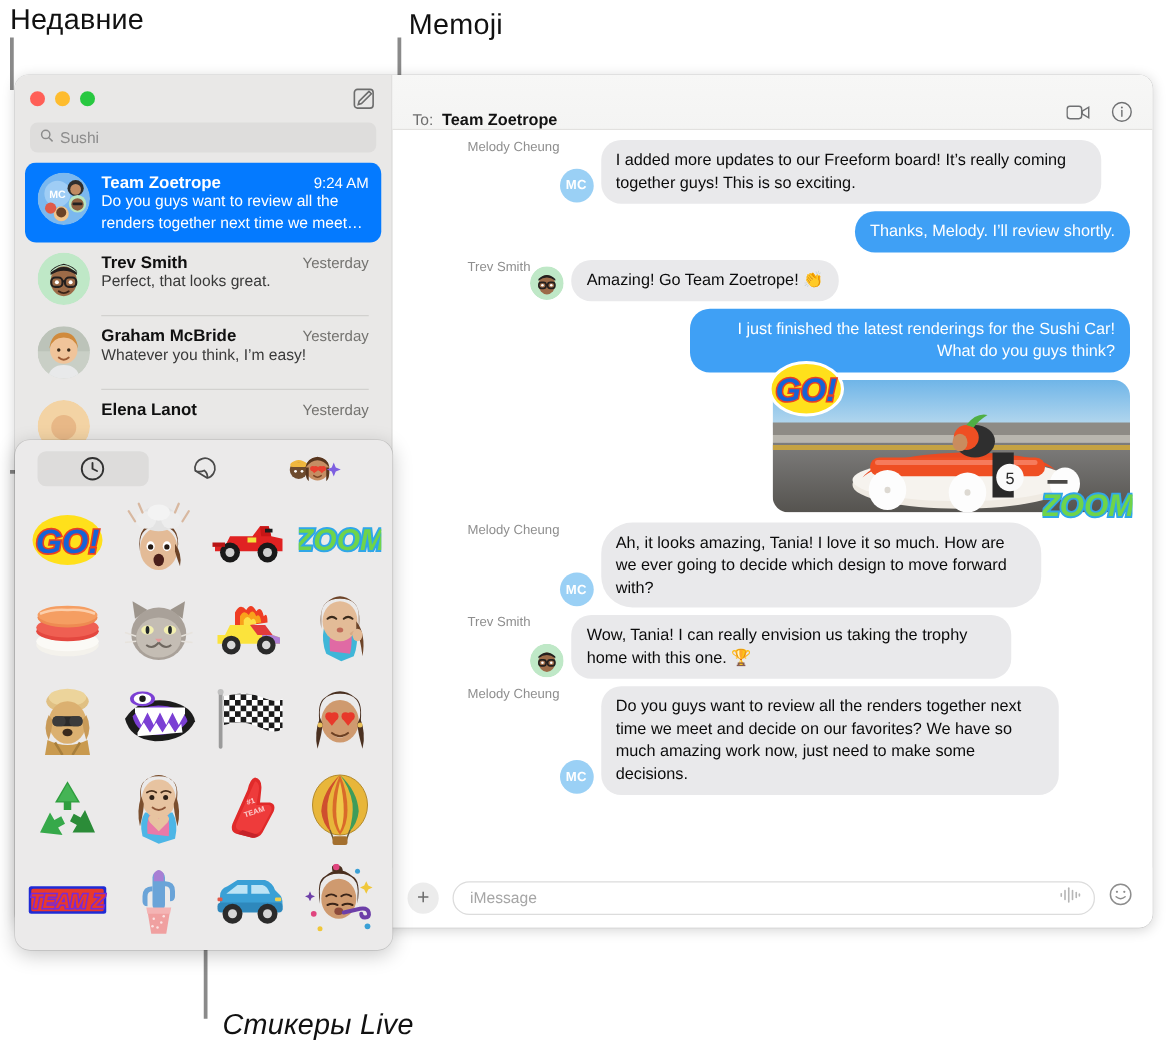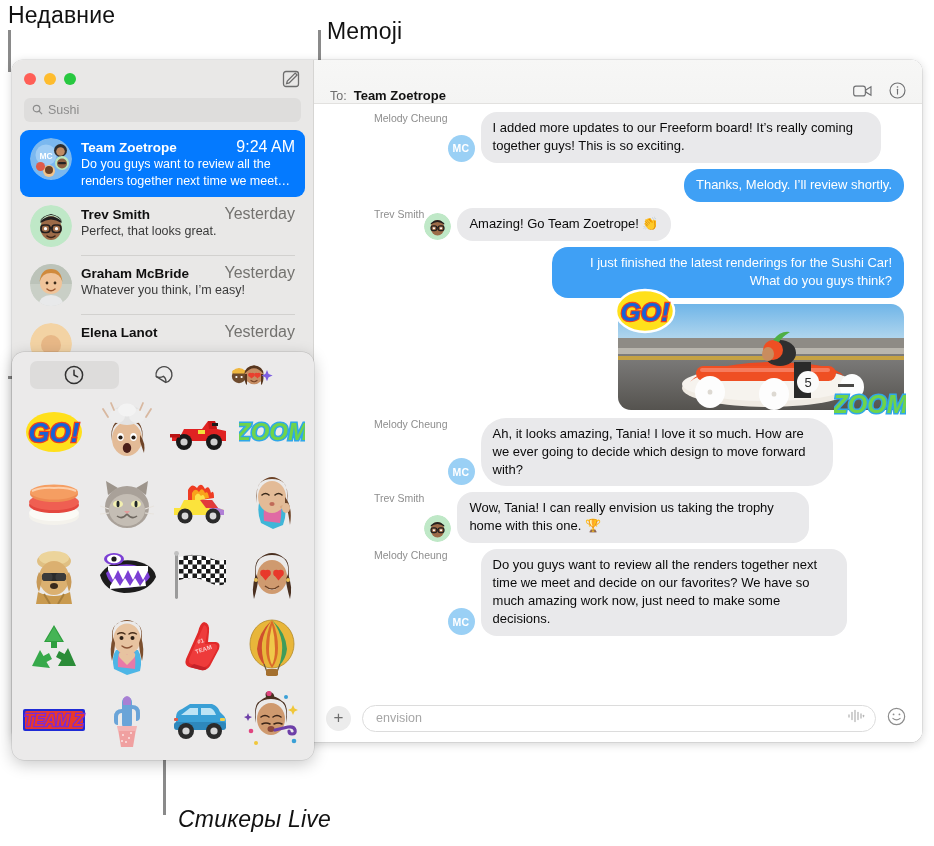--- a/index.html
+++ b/index.html
@@ -91,21 +91,21 @@
     overflow: hidden;
     position: relative;
   }
   .convo .body { flex: 1 1 auto; min-width: 0; }
   .convo .row1 { display: flex; align-items: baseline; }
   .convo .name {
     font-size: 13.5px; font-weight: bold; color: #101010;
     white-space: nowrap; overflow: hidden; text-overflow: ellipsis;
   }
   .convo .time {
-    margin-left: auto; font-size: 16px; color: #73726f;
+    margin-left: auto; font-size: 12px; color: #73726f;
     padding-left: 8px; white-space: nowrap;
   }
   .convo .preview {
     font-size: 12.5px; color: #3a3a3a;
     line-height: 1.32;
     display: -webkit-box; -webkit-line-clamp: 2; -webkit-box-orient: vertical;
     overflow: hidden;
   }
   .convo.selected .name, .convo.selected .time, .convo.selected .preview { color: #ffffff; }
   .convo-sep { height: 1px; background: #d2d1cf; margin: 0 10px 0 61px; }
@@ -263,21 +263,21 @@
   .scell svg, .scell .glyph { display: block; }
 </style>
 </head>
 <body>
 
 <div id="root">
 
   <div class="callout-label" style="left:8px; top:2px;">Недавние</div>
   <div class="leader v" style="left:8px; top:30px; height:42px;"></div>
 
-  <div class="callout-label" style="left:327px; top:18px;">Memoji</div>
+  <div class="callout-label" style="left:327px; top:6px;">Memoji</div>
   <div class="leader v" style="left:318px; top:30px; height:348px;"></div>
   <div class="leader h" style="left:272px; top:376px; width:48px;"></div>
 
   <div class="callout-label" style="left:178px; top:806px;font-style:italic;">Стикеры Live</div>
   <div class="leader v" style="left:163px; top:390px; height:425px;"></div>
 
   <div class="leader h" style="left:8px; top:376px; width:48px;"></div>
 
   <div id="msg-window">
 
@@ -557,21 +557,21 @@
             <div class="av-sm av-mc">MC</div>
             <div class="bubble grey" style="max-width:366px;">Do you guys want to review all the renders together next time we meet and decide on our favorites? We have so much amazing work now, just need to make some decisions.</div>
           </div>
         </div>
 
       </div>
 
       <div id="input-bar">
         <div class="plus-btn">+</div>
         <div class="imsg-field">
-          <span class="ph">envision</span>
+          <span class="ph">iMessage</span>
           <span class="audio">
             <svg width="18" height="14" viewBox="0 0 18 14" stroke="currentColor" stroke-width="1.3" stroke-linecap="round">
               <path d="M2 6 L2 8"></path>
                 <path d="M5 3.5 L5 10.5"></path>
                 <path d="M8 1.5 L8 12.5"></path>
               <path d="M11 3.5 L11 10.5"></path>
                 <path d="M14 5 L14 9"></path>
                 <path d="M16.5 6.3 L16.5 7.7"></path>
             </svg>
           </span>

